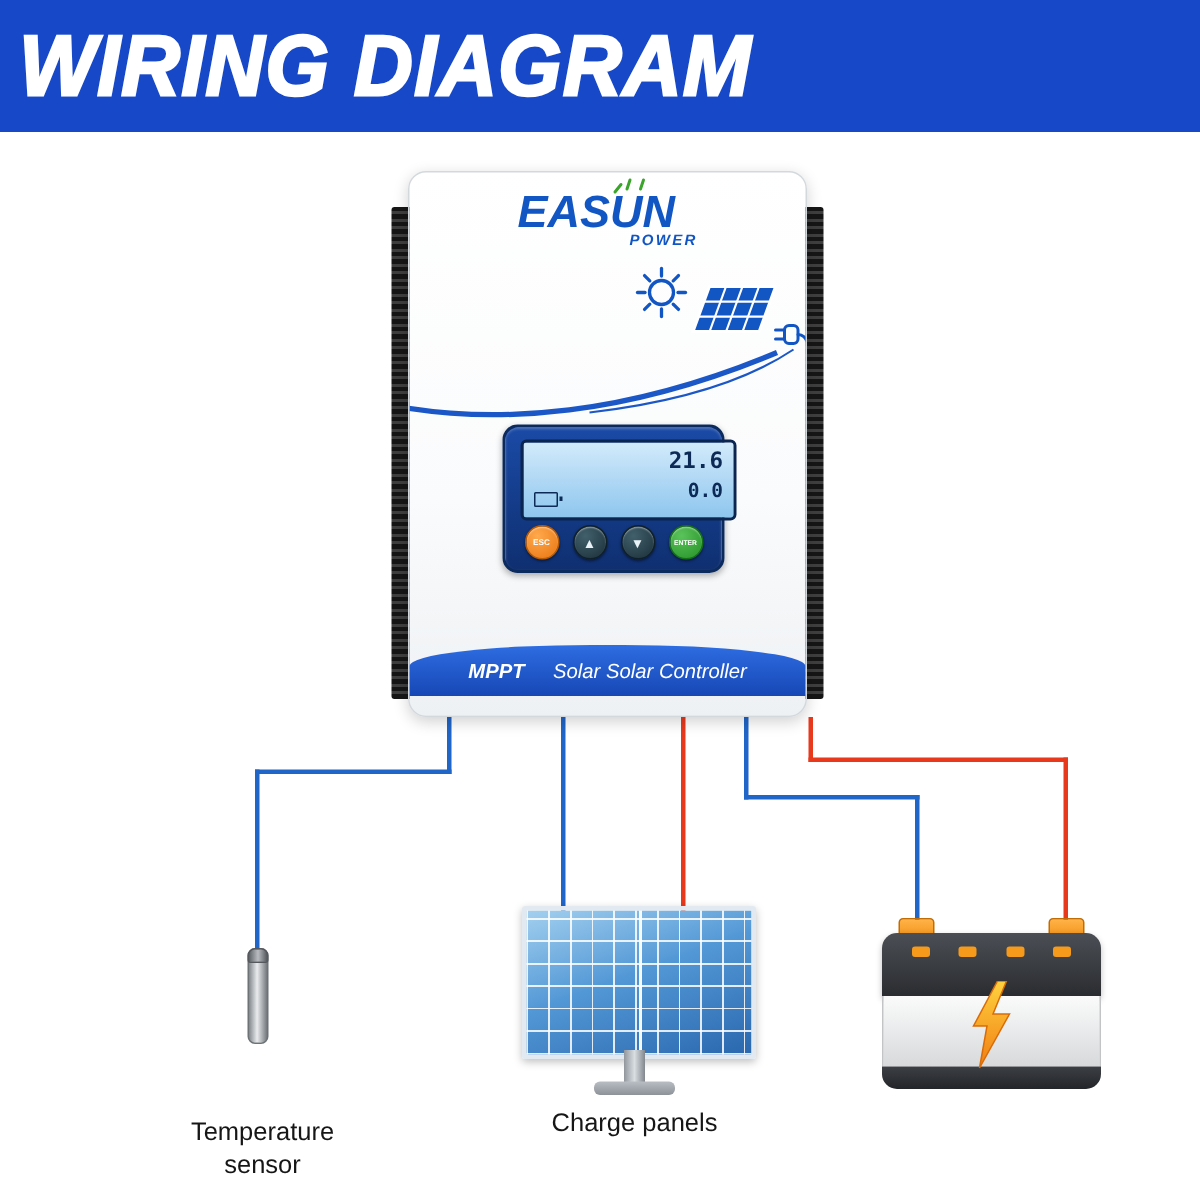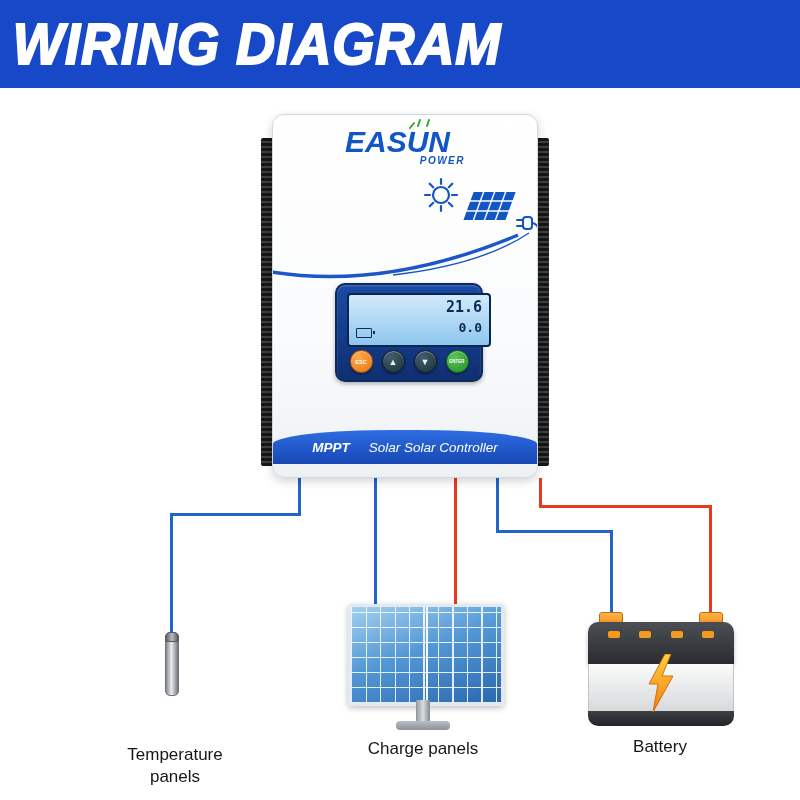--- a/index.html
+++ b/index.html
@@ -304,18 +304,17 @@
           <stop offset="0" stop-color="#ffd23f"></stop>
           <stop offset="1" stop-color="#f07d12"></stop>
         </linearGradient>
       </defs>
       <polygon points="20,0 4,30 13,30 8,58 28,22 17,22 26,0" fill="url(#boltGrad)" stroke="#d96c08" stroke-width="1"></polygon>
     </svg>
   </div>
 
   <div class="comp-label label-temp">
     <div>Temperature</div>
-    <div>panels</div>
+    <div>sensor</div>
   </div>
   <div class="comp-label label-solar">Charge panels</div>
-  <div class="comp-label label-battery">Battery</div>
 
 </div>
 
 </body></html>

